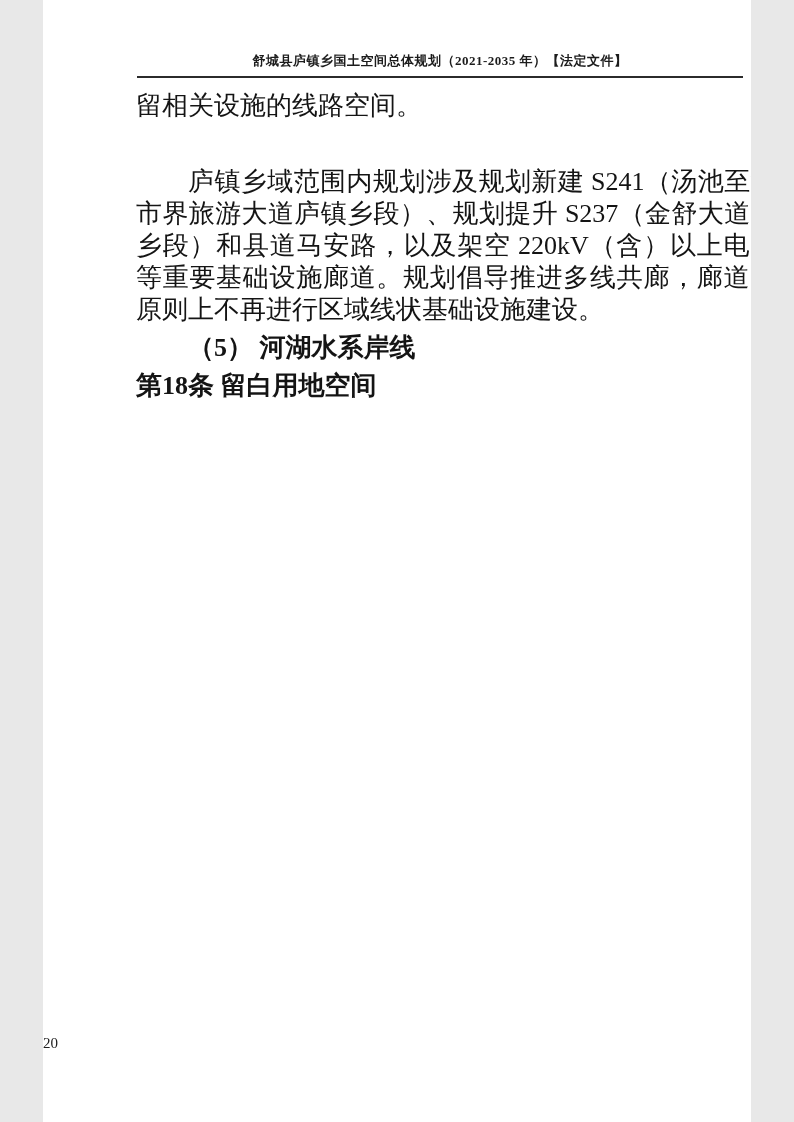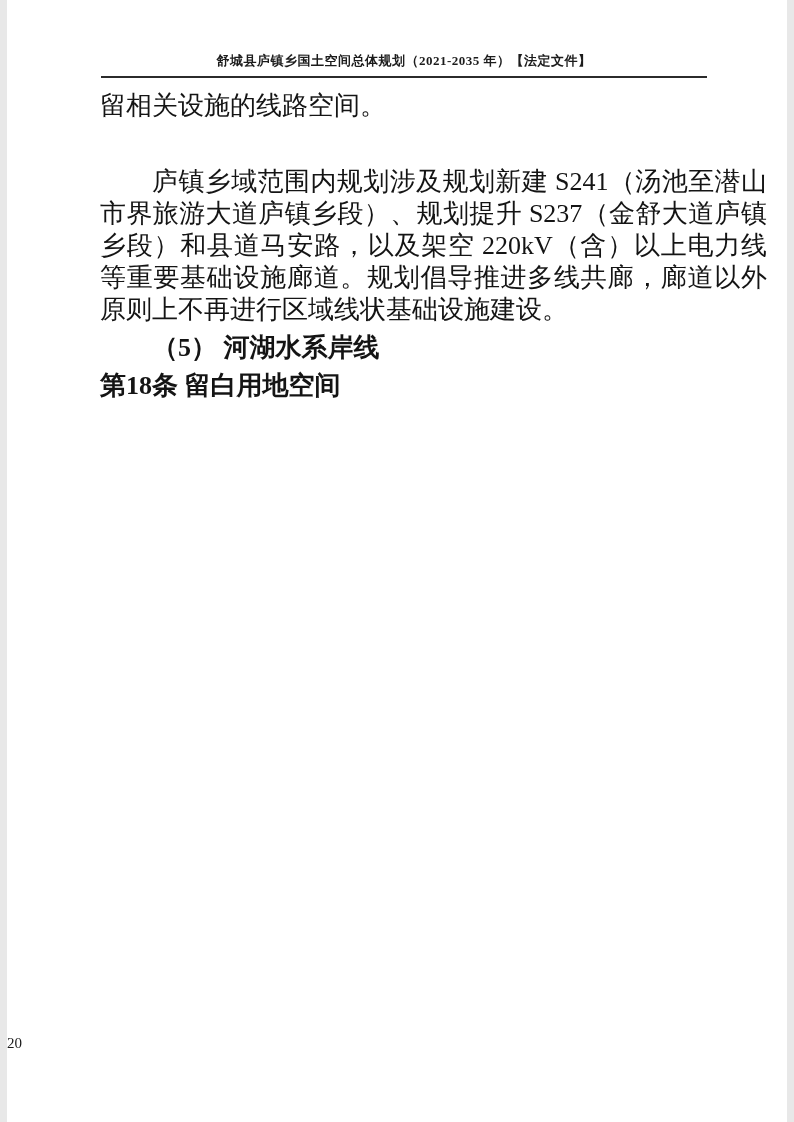--- a/index.html
+++ b/index.html
@@ -2,21 +2,21 @@
 <html><head>
 <meta charset="utf-8">
 <style>
   html, body {
     margin: 0;
     padding: 0;
     background: #e8e8e8;
   }
   .page {
     position: relative;
-    width: 780px;
+    width: 708px;
     height: 1122px;
     margin: 0 auto;
     background: #ffffff;
     overflow: hidden;
     font-family: "Liberation Serif", "DejaVu Serif", serif;
     color: #141414;
   }
   .page-header {
     position: absolute;
     top: 0;

